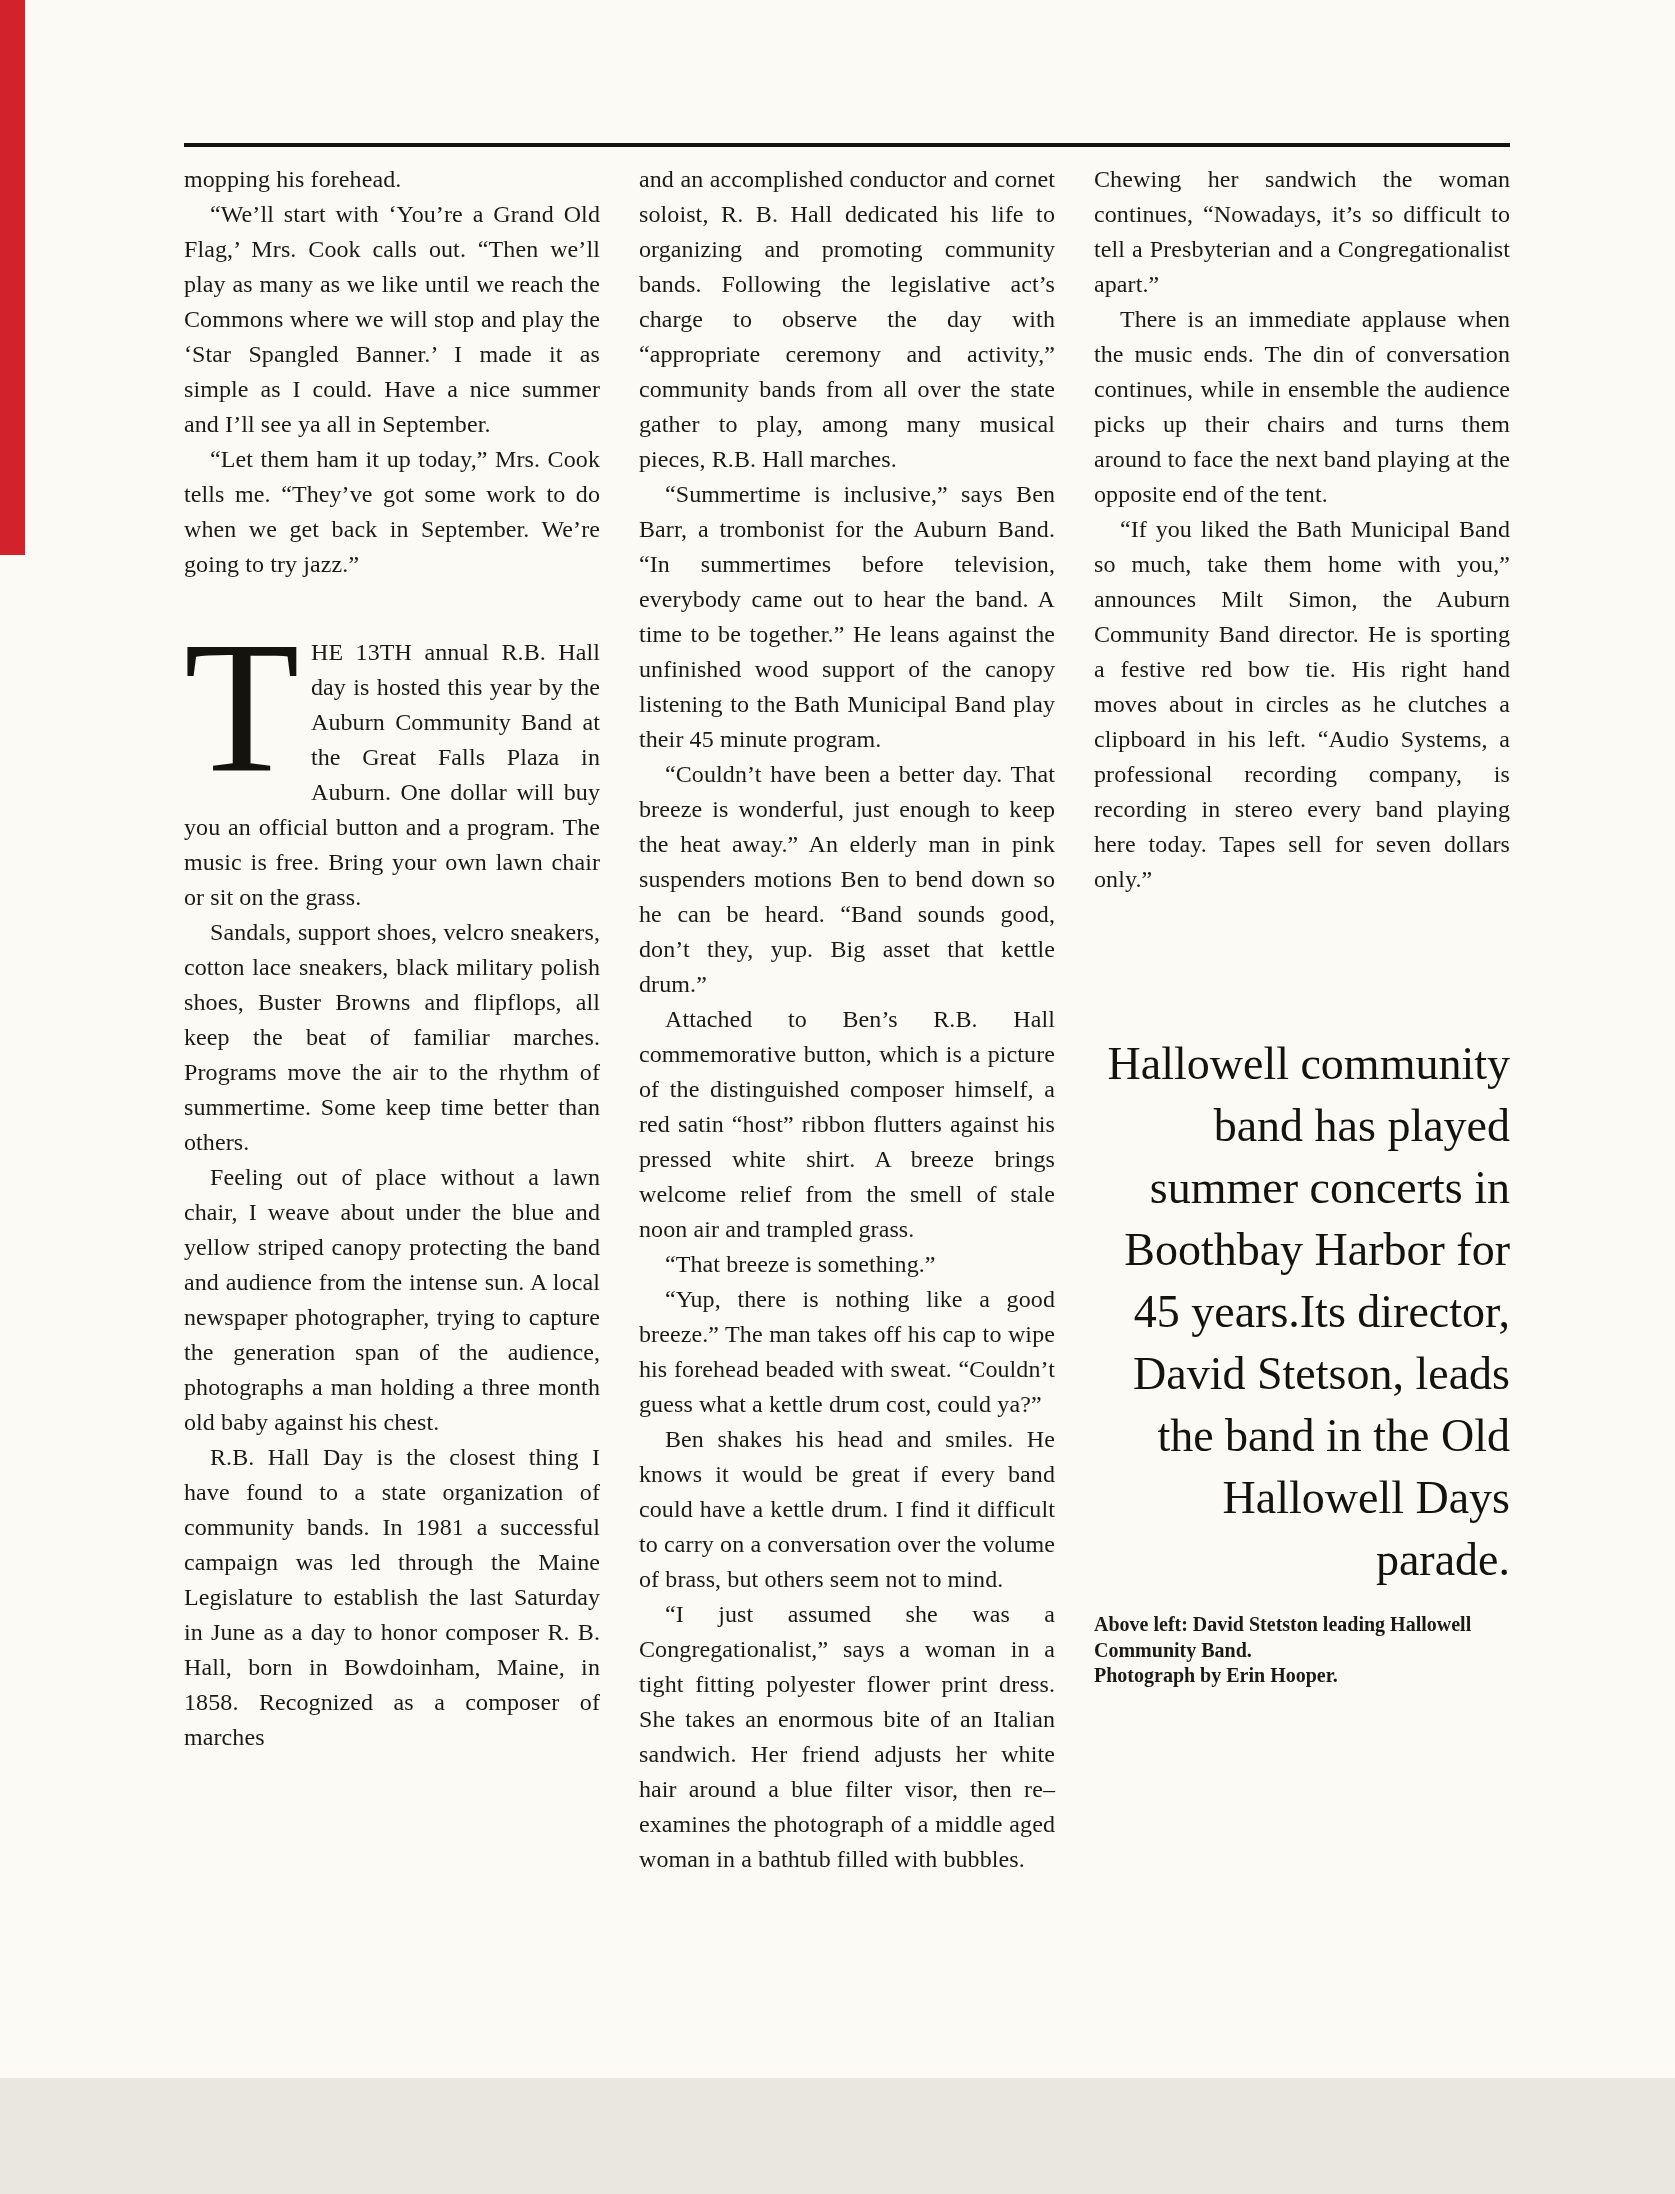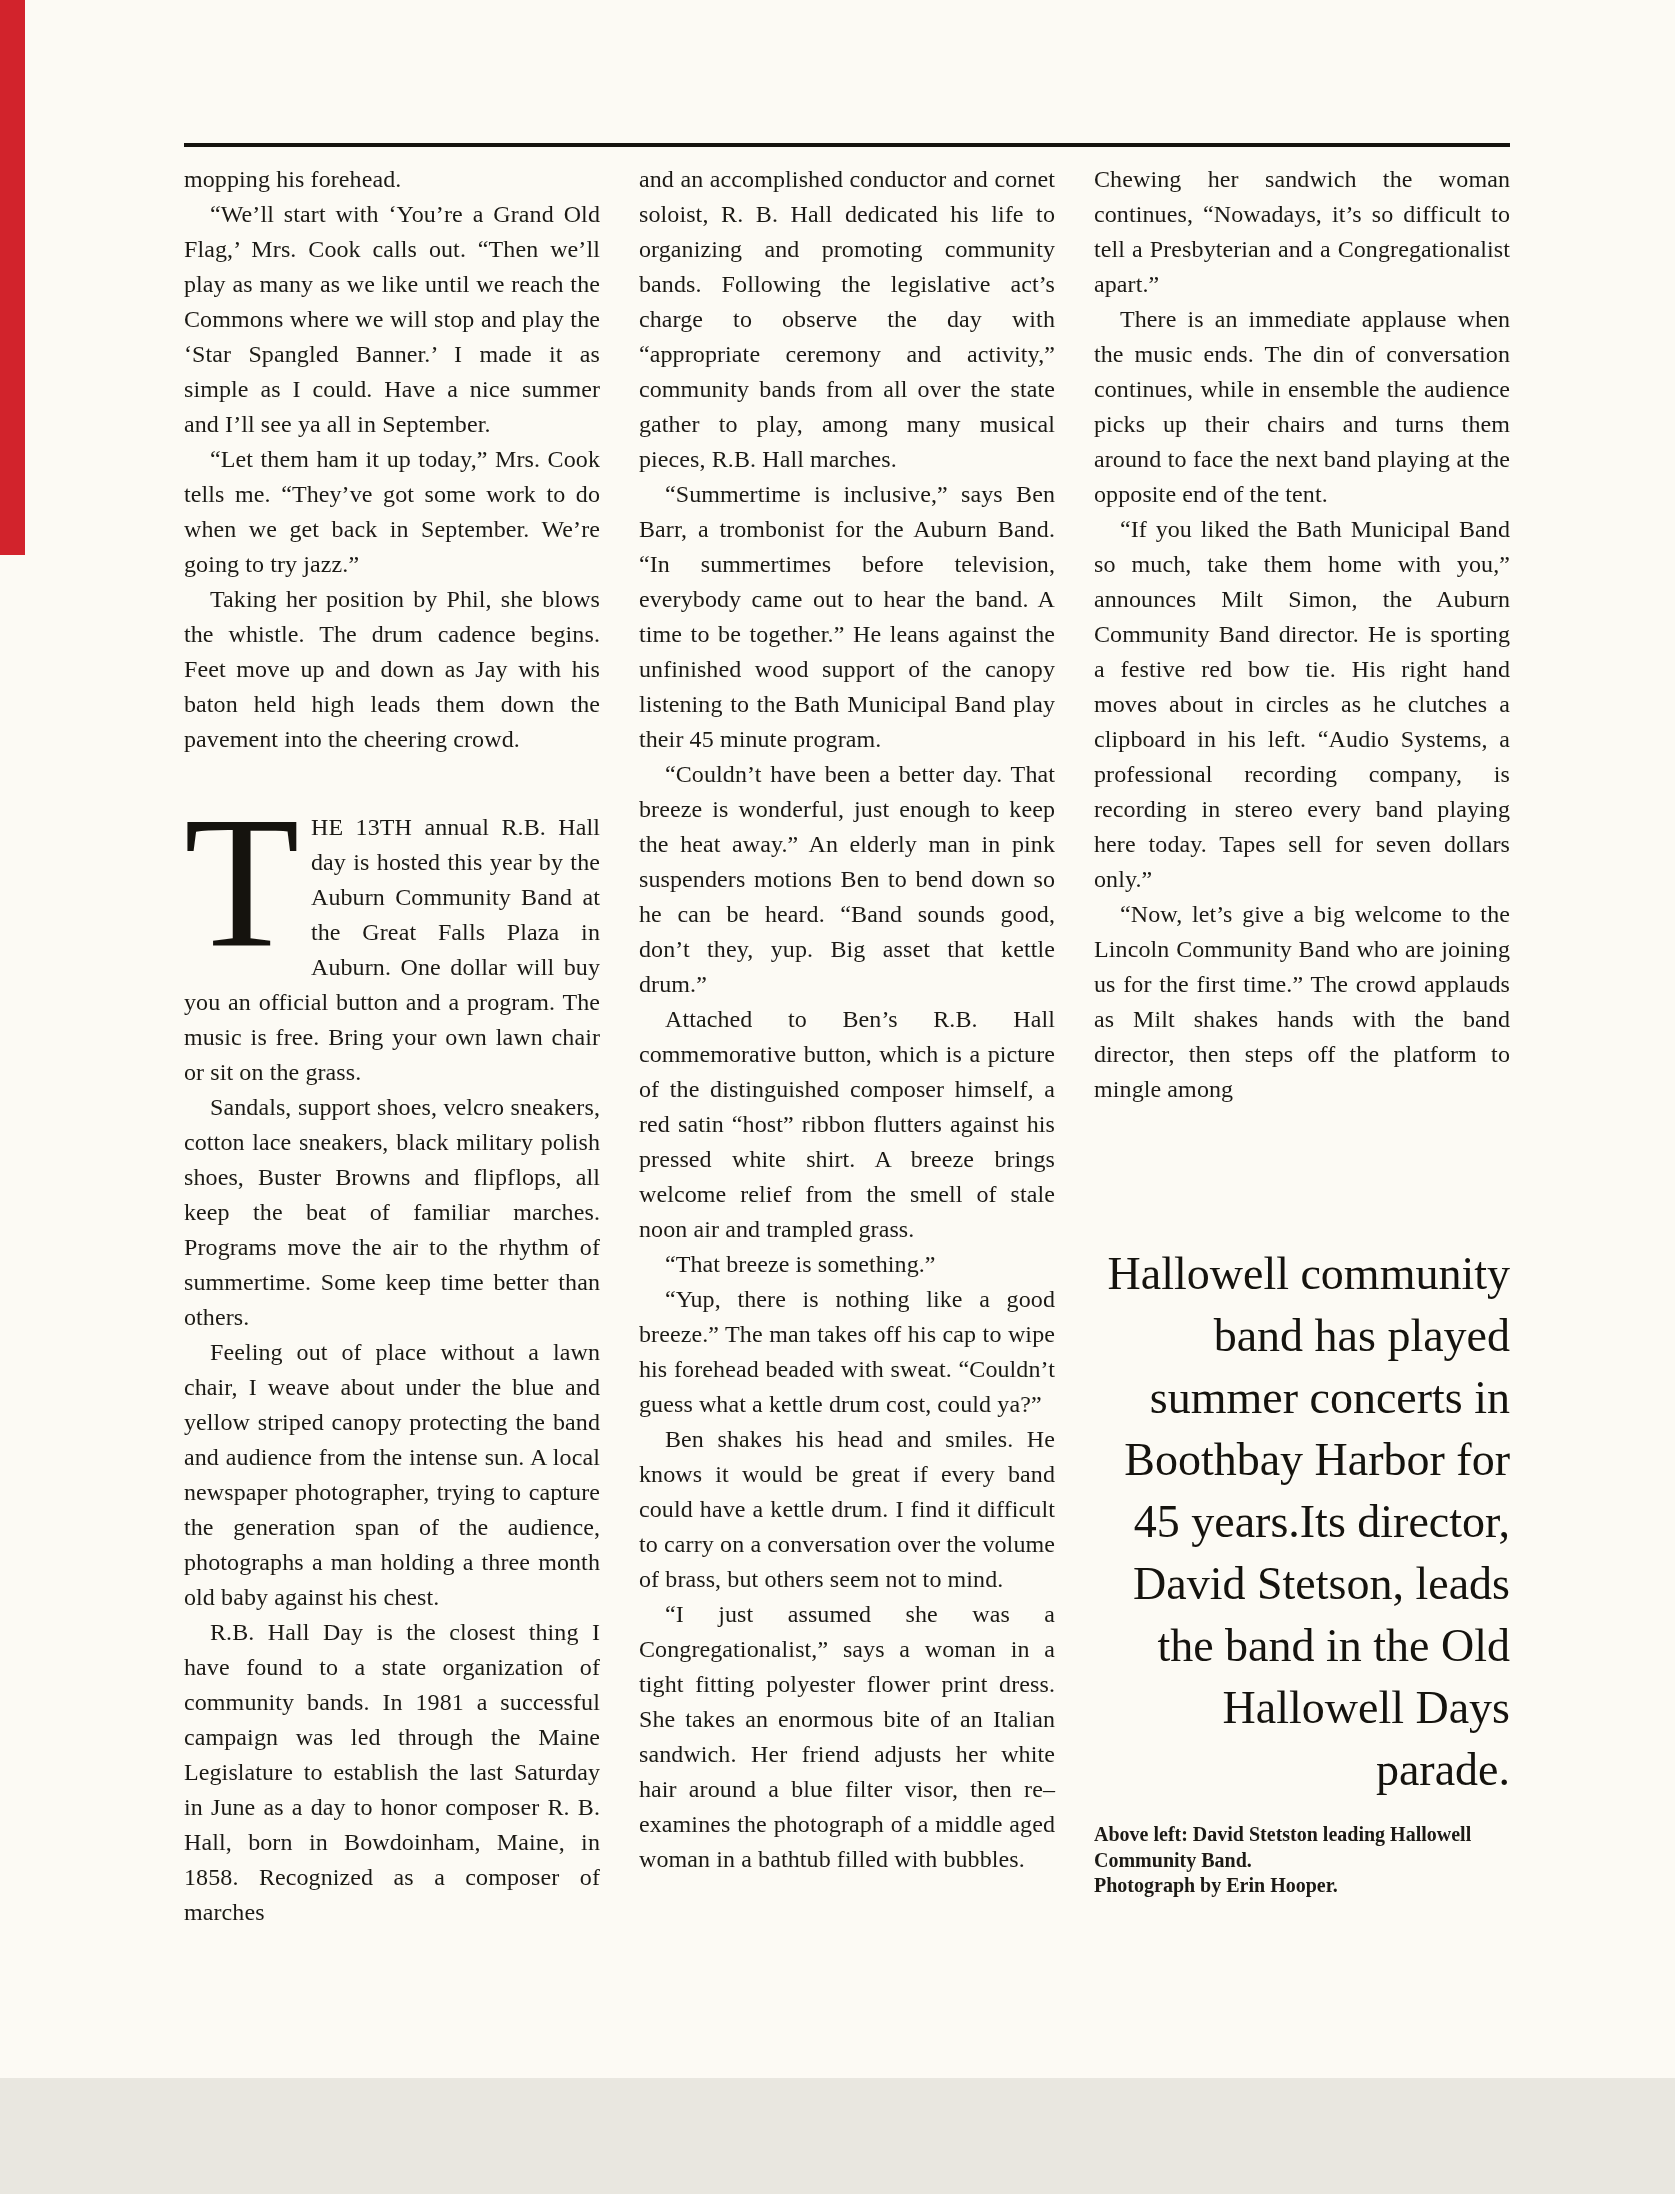--- a/index.html
+++ b/index.html
@@ -94,21 +94,20 @@
   <div class="content">
 
     <div class="top-rule"></div>
 
     <div class="columns">
 
       <div class="col">
         <p class="body-p">mopping his forehead.</p>
         <p class="body-p indent">“We’ll start with ‘You’re a Grand Old Flag,’ Mrs. Cook calls out. “Then we’ll play as many as we like until we reach the Commons where we will stop and play the ‘Star Spangled Banner.’ I made it as simple as I could. Have a nice summer and I’ll see ya all in September.</p>
         <p class="body-p indent">“Let them ham it up today,” Mrs. Cook tells me. “They’ve got some work to do when we get back in September. We’re going to try jazz.”</p>
-        <p class="body-p indent">Taking her position by Phil, she blows the whistle. The drum cadence begins. Feet move up and down as Jay with his baton held high leads them down the pavement into the cheering crowd.</p>
         <p class="body-p section-start"><span class="dropcap">T</span><span>HE 13TH annual R.B. Hall day is hosted this year by the Auburn Community Band at the Great Falls Plaza in Auburn. One dollar will buy you an official button and a program. The music is free. Bring your own lawn chair or sit on the grass.</span></p>
         <p class="body-p indent">Sandals, support shoes, velcro sneakers, cotton lace sneakers, black military polish shoes, Buster Browns and flipflops, all keep the beat of familiar marches. Programs move the air to the rhythm of summertime. Some keep time better than others.</p>
         <p class="body-p indent">Feeling out of place without a lawn chair, I weave about under the blue and yellow striped canopy protecting the band and audience from the intense sun. A local newspaper photographer, trying to capture the generation span of the audience, photographs a man holding a three month old baby against his chest.</p>
         <p class="body-p indent">R.B. Hall Day is the closest thing I have found to a state organization of community bands. In 1981 a successful campaign was led through the Maine Legislature to establish the last Saturday in June as a day to honor composer R. B. Hall, born in Bowdoinham, Maine, in 1858. Recognized as a composer of marches</p>
       </div>
 
       <div class="col">
         <p class="body-p">and an accomplished conductor and cornet soloist, R. B. Hall dedicated his life to organizing and promoting community bands. Following the legislative act’s charge to observe the day with “appropriate ceremony and activity,” community bands from all over the state gather to play, among many musical pieces, R.B. Hall marches.</p>
         <p class="body-p indent">“Summertime is inclusive,” says Ben Barr, a trombonist for the Auburn Band. “In summertimes before television, everybody came out to hear the band. A time to be together.” He leans against the unfinished wood support of the canopy listening to the Bath Municipal Band play their 45 minute program.</p>
         <p class="body-p indent">“Couldn’t have been a better day. That breeze is wonderful, just enough to keep the heat away.” An elderly man in pink suspenders motions Ben to bend down so he can be heard. “Band sounds good, don’t they, yup. Big asset that kettle drum.”</p>
@@ -116,21 +115,20 @@
         <p class="body-p indent">“That breeze is something.”</p>
         <p class="body-p indent">“Yup, there is nothing like a good breeze.” The man takes off his cap to wipe his forehead beaded with sweat. “Couldn’t guess what a kettle drum cost, could ya?”</p>
         <p class="body-p indent">Ben shakes his head and smiles. He knows it would be great if every band could have a kettle drum. I find it difficult to carry on a conversation over the volume of brass, but others seem not to mind.</p>
         <p class="body-p indent">“I just assumed she was a Congregationalist,” says a woman in a tight fitting polyester flower print dress. She takes an enormous bite of an Italian sandwich. Her friend adjusts her white hair around a blue filter visor, then re–examines the photograph of a middle aged woman in a bathtub filled with bubbles.</p>
       </div>
 
       <div class="col">
         <p class="body-p">Chewing her sandwich the woman continues, “Nowadays, it’s so difficult to tell a Presbyterian and a Congregationalist apart.”</p>
         <p class="body-p indent">There is an immediate applause when the music ends. The din of conversation continues, while in ensemble the audience picks up their chairs and turns them around to face the next band playing at the opposite end of the tent.</p>
         <p class="body-p indent">“If you liked the Bath Municipal Band so much, take them home with you,” announces Milt Simon, the Auburn Community Band director. He is sporting a festive red bow tie. His right hand moves about in circles as he clutches a clipboard in his left. “Audio Systems, a professional recording company, is recording in stereo every band playing here today. Tapes sell for seven dollars only.”</p>
-        <p class="body-p indent">“Now, let’s give a big welcome to the Lincoln Community Band who are joining us for the first time.” The crowd applauds as Milt shakes hands with the band director, then steps off the platform to mingle among</p>
         <p class="pull-quote">Hallowell community band has played summer concerts in Boothbay Harbor for 45 years.Its director, David Stetson, leads the band in the Old Hallowell Days parade.</p>
         <div class="caption">
           <p>Above left: David Stetston leading Hallowell Community Band.</p>
           <p>Photograph by Erin Hooper.</p>
         </div>
       </div>
 
     </div>
   </div>
 

